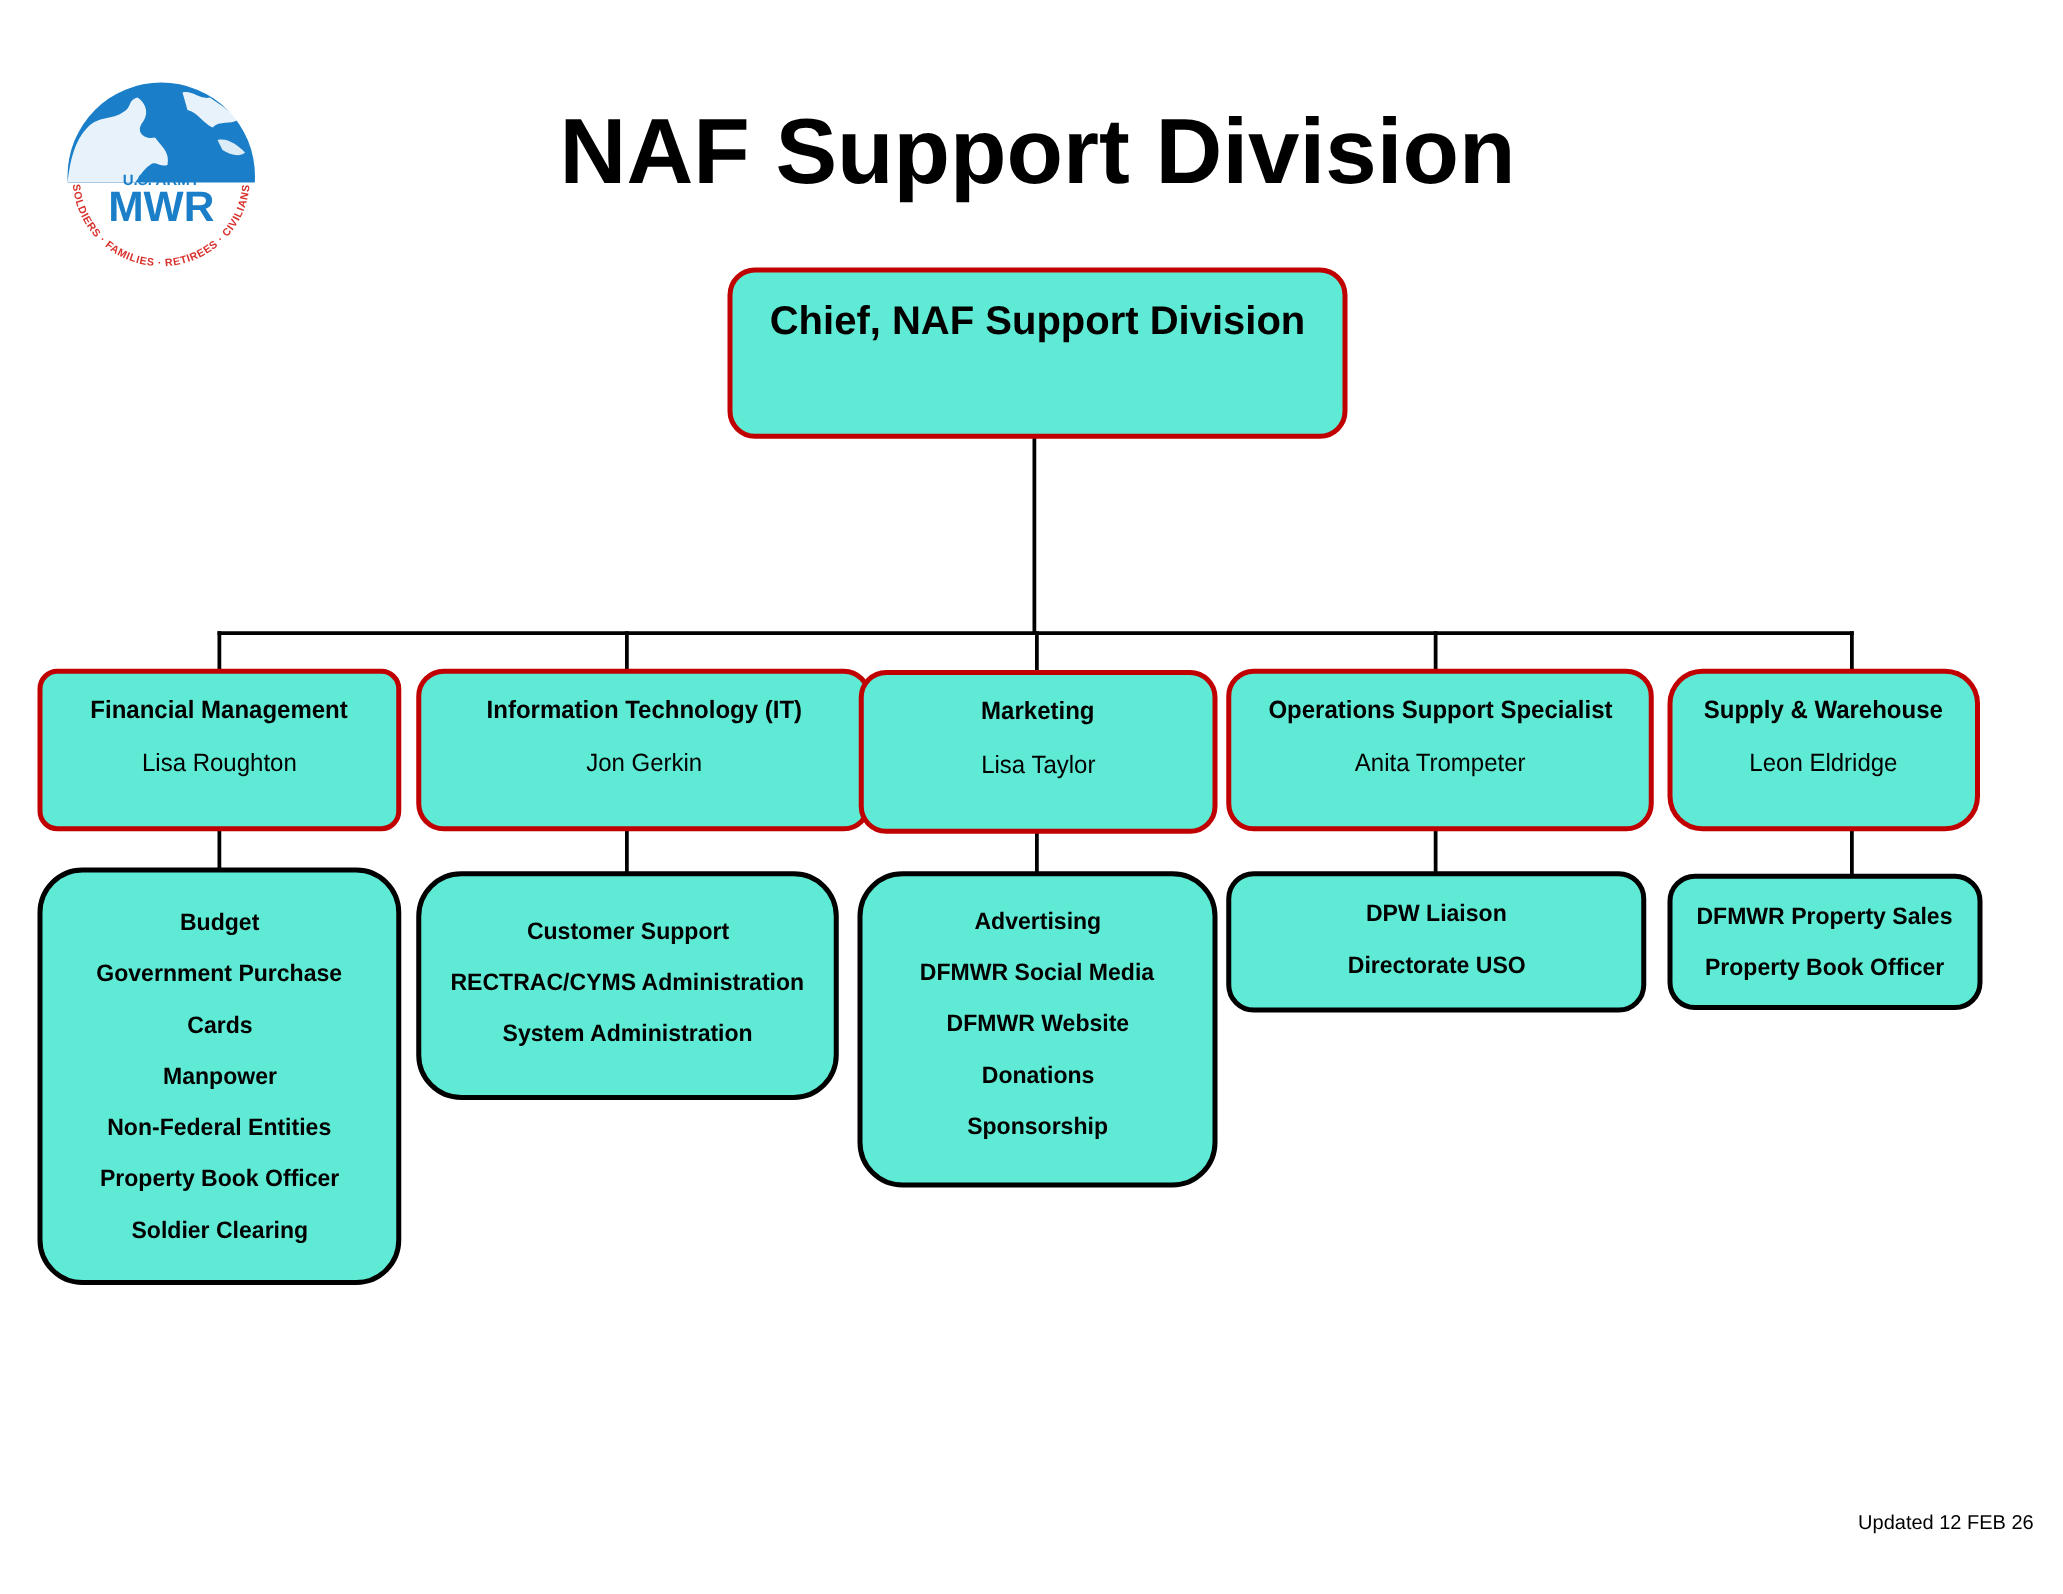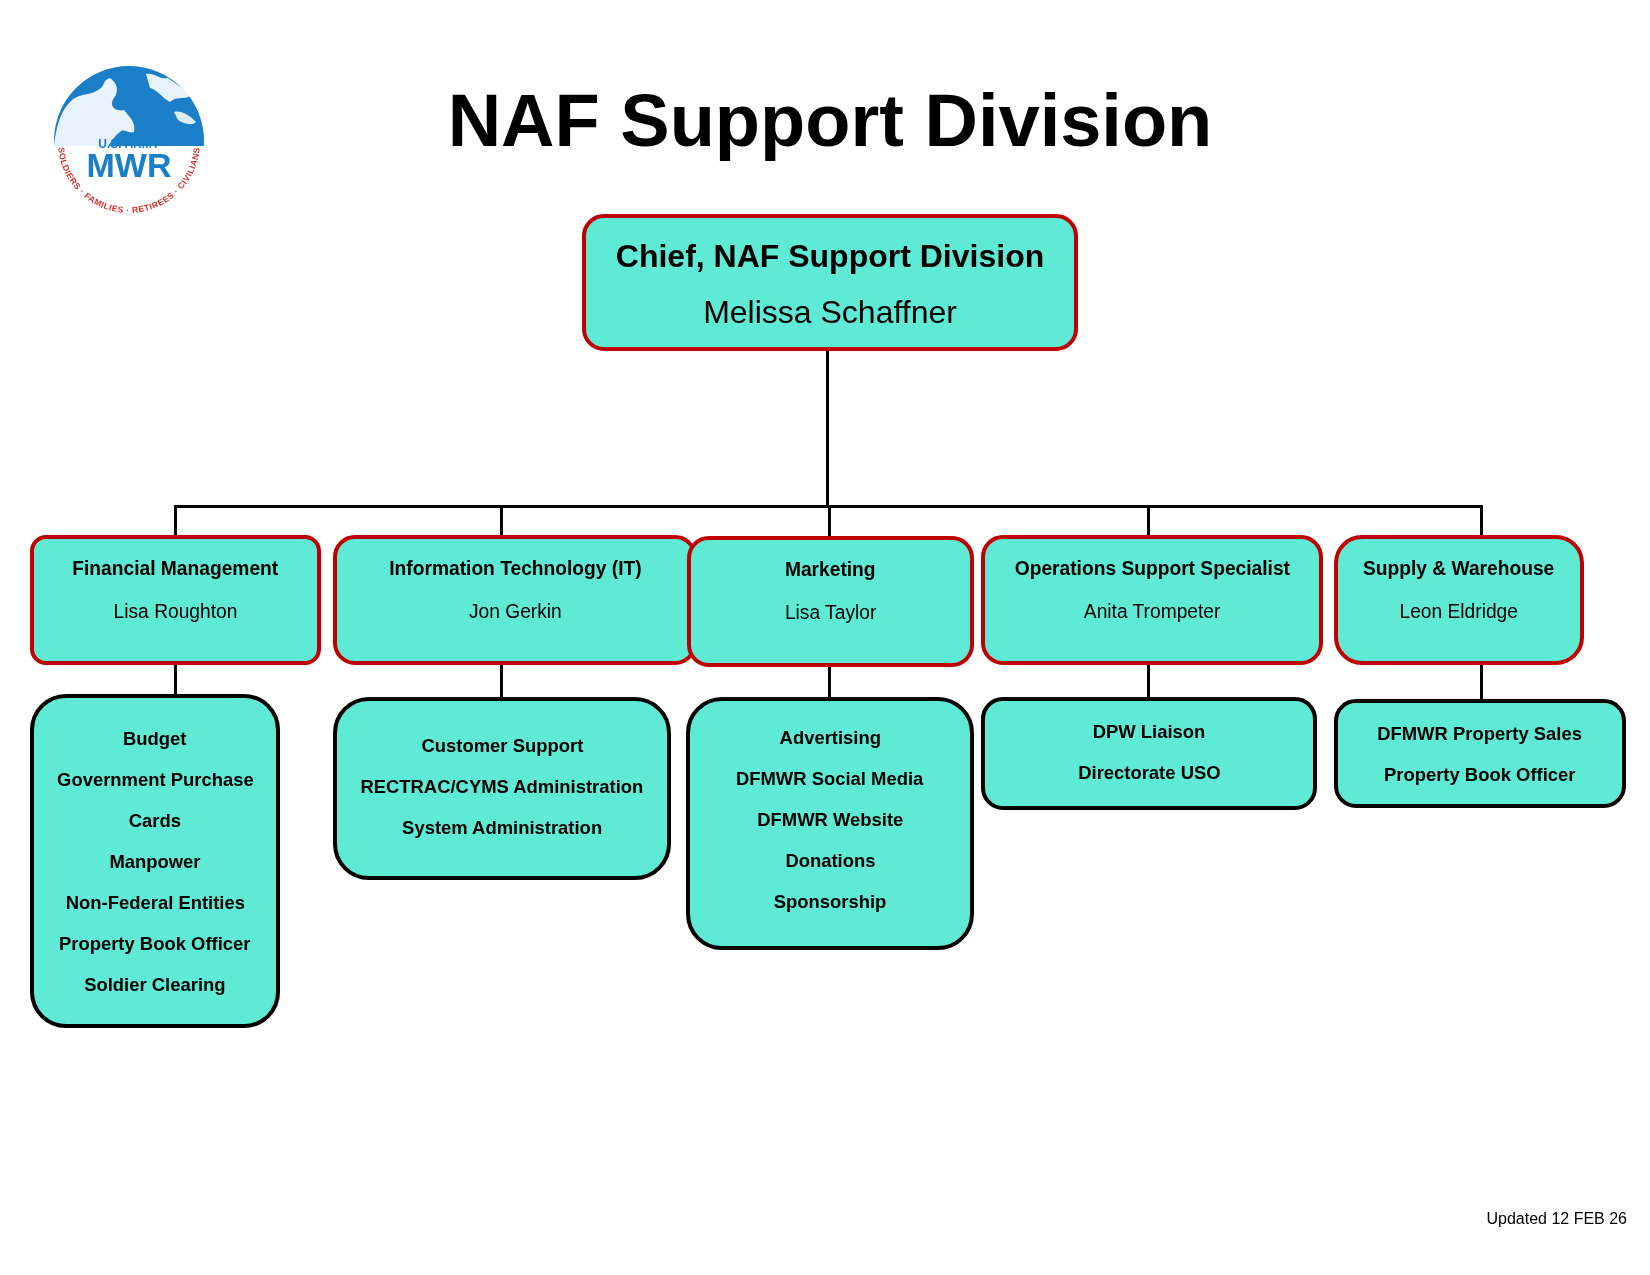--- a/index.html
+++ b/index.html
@@ -59,21 +59,20 @@
 <div class="line" style="left:1480px; top:505px; width:3px; height:31px;"></div>
 
 <div class="line" style="left:174px; top:664px; width:3px; height:32px;"></div>
 <div class="line" style="left:500px; top:664px; width:3px; height:34px;"></div>
 <div class="line" style="left:828px; top:664px; width:3px; height:34px;"></div>
 <div class="line" style="left:1147px; top:664px; width:3px; height:34px;"></div>
 <div class="line" style="left:1480px; top:664px; width:3px; height:36px;"></div>
 
 <div class="box red chief">
   <div class="t">Chief, NAF Support Division</div>
-  <div class="n">Melissa Schaffner</div>
 </div>
 
 <div class="box red lvl2" style="left:30px; width:291px;border-radius:16px;">
   <div class="t">Financial Management</div>
   <div class="n">Lisa Roughton</div>
 </div>
 <div class="box red lvl2" style="left:333px; width:364px;">
   <div class="t">Information Technology (IT)</div>
   <div class="n">Jon Gerkin</div>
 </div>
@@ -83,21 +82,21 @@
 </div>
 <div class="box red lvl2" style="left:981px; width:342px;">
   <div class="t">Operations Support Specialist</div>
   <div class="n">Anita Trompeter</div>
 </div>
 <div class="box red lvl2" style="left:1334px; width:250px;border-radius:28px;">
   <div class="t">Supply &amp; Warehouse</div>
   <div class="n">Leon Eldridge</div>
 </div>
 
-<div class="box blk sub" style="left:30px; top:694px; width:250px; height:334px;">
+<div class="box blk sub" style="left:30px; top:694px; width:291px; height:334px;">
   <div class="it">Budget</div>
   <div class="it">Government Purchase</div>
   <div class="it">Cards</div>
   <div class="it">Manpower</div>
   <div class="it">Non-Federal Entities</div>
   <div class="it">Property Book Officer</div>
   <div class="it">Soldier Clearing</div>
 </div>
 <div class="box blk sub" style="left:333px; top:697px; width:338px; height:183px; padding-bottom:4px;">
   <div class="it">Customer Support</div>
@@ -108,18 +107,18 @@
   <div class="it">Advertising</div>
   <div class="it">DFMWR Social Media</div>
   <div class="it">DFMWR Website</div>
   <div class="it">Donations</div>
   <div class="it">Sponsorship</div>
 </div>
 <div class="box blk sub" style="left:981px; top:697px; width:336px; height:113px; border-radius:22px; justify-content:flex-start; padding-top:10px;">
   <div class="it">DPW Liaison</div>
   <div class="it">Directorate USO</div>
 </div>
-<div class="box blk sub" style="left:1334px; top:699px; width:292px; height:109px; border-radius:22px; justify-content:flex-start; padding-top:10px;">
+<div class="box blk sub" style="left:1334px; top:699px; width:252px; height:109px; border-radius:22px; justify-content:flex-start; padding-top:10px;">
   <div class="it">DFMWR Property Sales</div>
   <div class="it">Property Book Officer</div>
 </div>
 
 <div id="updated" class="abs">Updated 12 FEB 26</div>
 
 </body></html>

